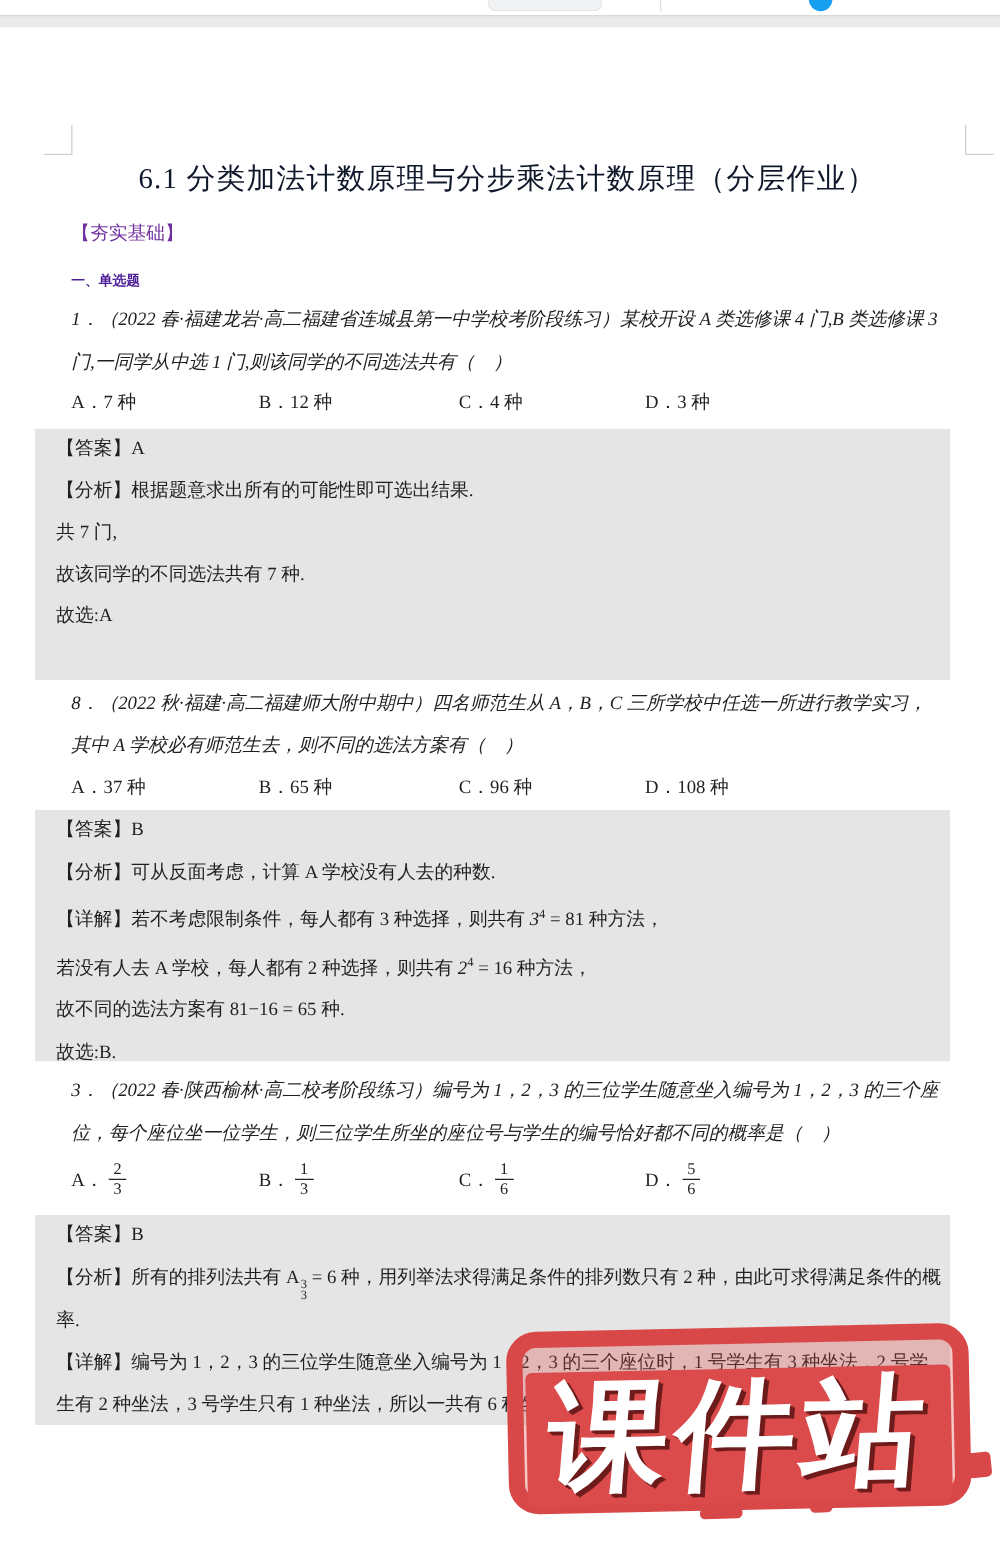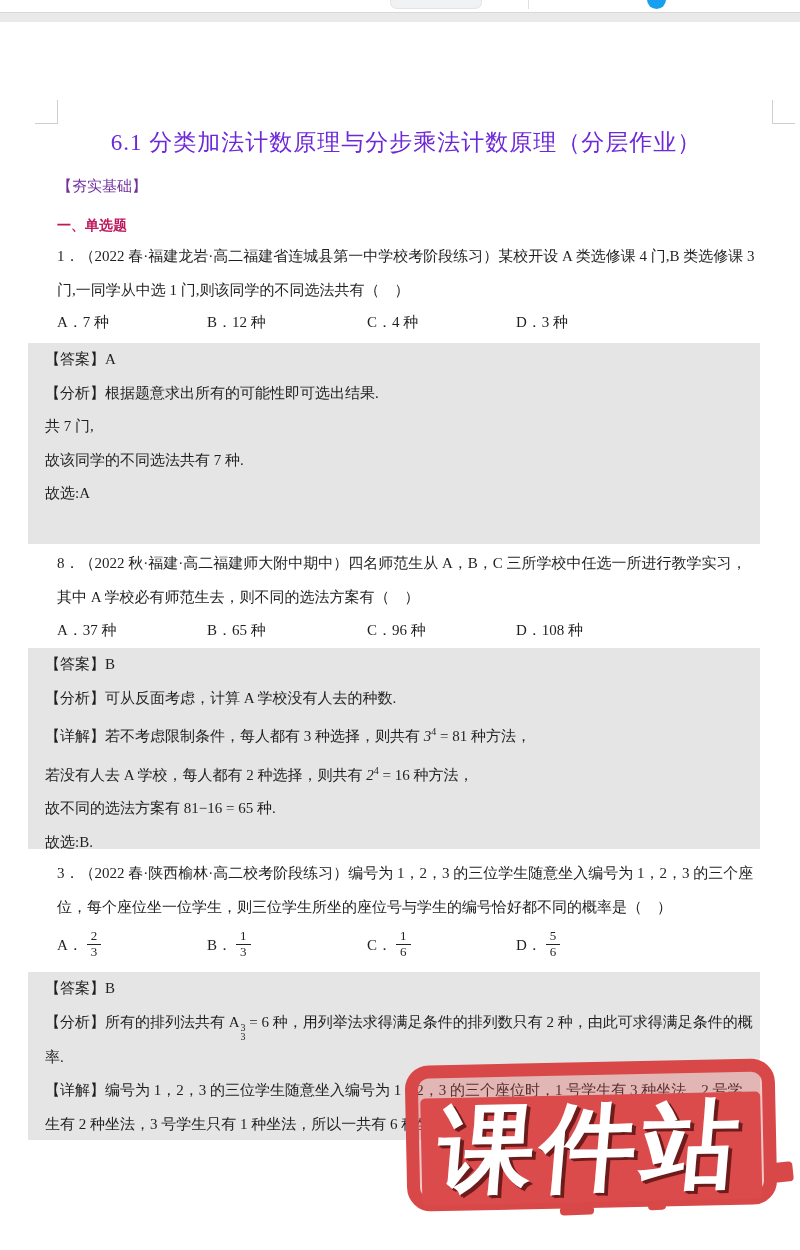--- a/index.html
+++ b/index.html
@@ -12,25 +12,25 @@
   .tab-divider{position:absolute;left:528px;top:0;width:1px;height:9px;background:#dfdfdf;}
   .blue-dot{position:absolute;left:647px;top:-10px;width:19px;height:19px;border-radius:50%;}
   .strip{position:absolute;left:0;top:12px;width:800px;height:10px;background:#e9e9e9;
          border-top:1px solid #d8d8d8;box-sizing:border-box;}
   
   .cropmark{position:absolute;width:22px;height:23px;}
   .crop-left{left:35px;top:100px;border-right:1px solid #cfcfcf;border-bottom:1px solid #cfcfcf;}
   .crop-right{left:772px;top:100px;border-left:1px solid #cfcfcf;border-bottom:1px solid #cfcfcf;}
   
   .title{position:absolute;left:40px;top:127px;width:732px;text-align:center;
-         font-size:23px;letter-spacing:1px;color:#6d28d9;}
+         font-size:23px;letter-spacing:1px;color:#0f172a;}
   .section-header{position:absolute;left:57px;top:177px;font-size:15px;}
-  .subsection{position:absolute;left:57px;top:217px;font-size:14px;font-weight:bold;
-              font-family:Liberation Mono, monospace;color:#be185d;}
-  .para{position:absolute;left:57px;width:720px;font-size:15px;line-height:33.5px;}
+  .subsection{position:absolute;left:57px;top:217px;font-size:11px;font-weight:bold;
+              font-family:Liberation Mono, monospace;color:#4c1d95;}
+  .para{position:absolute;left:57px;width:720px;font-size:15px;line-height:33.5px;font-style:italic;}
   .optrow{position:absolute;left:57px;width:715px;height:33.5px;font-size:15px;line-height:33.5px;}
   .optrow .opt{position:absolute;top:0;white-space:nowrap;}
   .o1{left:0;} .o2{left:150px;} .o3{left:310px;} .o4{left:459px;}
   .fracrow{height:50px;line-height:50px;}
   .ablock{position:absolute;left:28px;width:732px;background:#e5e5e5;box-sizing:border-box;
           padding-left:17px;font-size:15px;line-height:33.5px;overflow:hidden;}
   .ln{white-space:nowrap;}
   .mvar{font-style:italic;font-family:"Liberation Serif",serif;}
   sup{font-size:10px;}
   .supsub{display:inline-flex;flex-direction:column;vertical-align:-4px;

